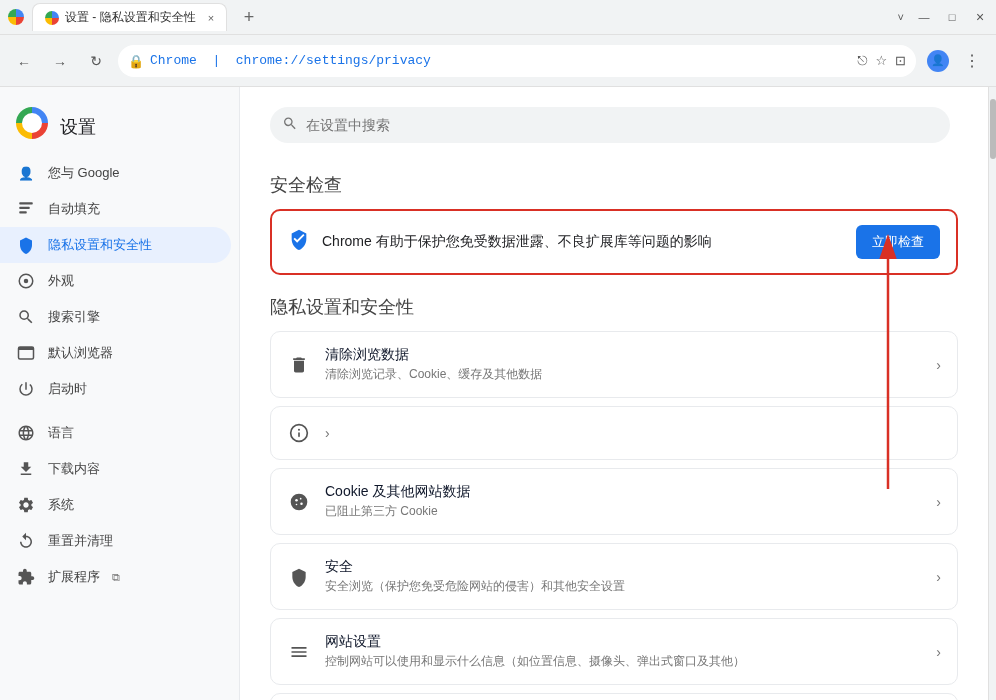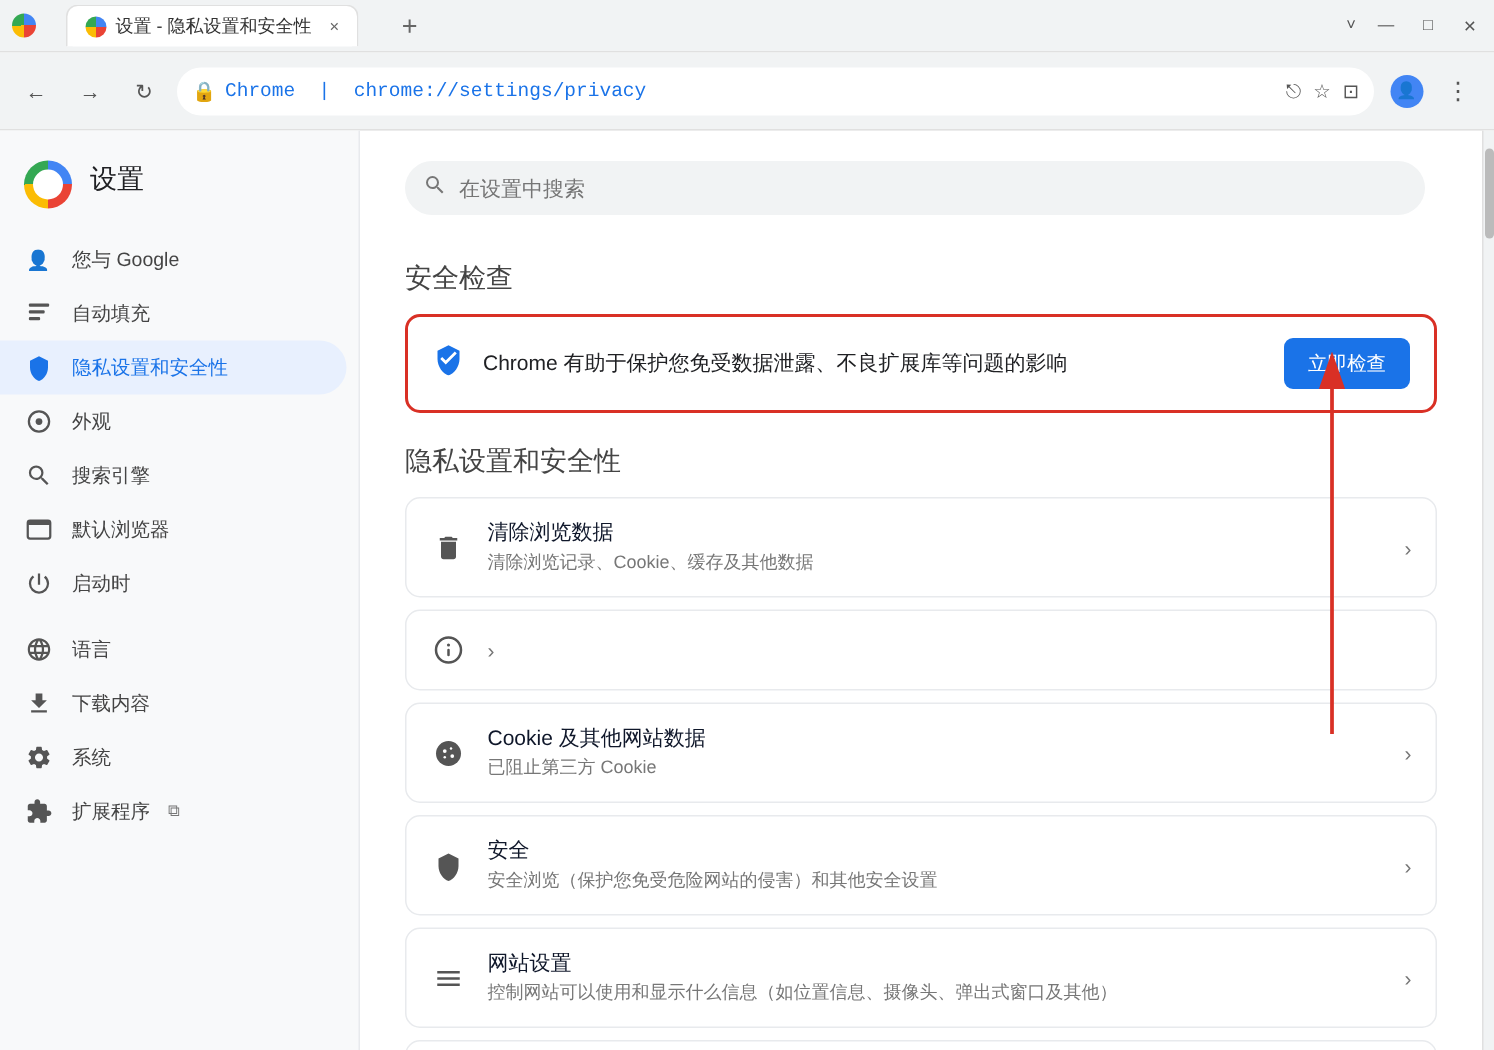--- a/index.html
+++ b/index.html
@@ -1,20 +1,20 @@
 <!DOCTYPE html>
 <html><head>
   <meta charset="utf-8">
   <style>
     * { margin: 0; padding: 0; box-sizing: border-box; }
     body { font-family: 'Microsoft YaHei', 'SimHei', Arial, sans-serif; background: #fff; width: 996px; height: 700px; overflow: hidden; font-size: 13px; }
 
     
     .titlebar { height: 35px; background: #f1f3f4; display: flex; align-items: center; justify-content: space-between; padding: 0 8px; border-bottom: 1px solid #e0e0e0; }
-    .titlebar-left { display: flex; align-items: center; gap: 20px; }
+    .titlebar-left { display: flex; align-items: center; gap: 8px; }
     .tab { display: flex; align-items: center; gap: 6px; background: #fff; border-radius: 8px 8px 0 0; padding: 6px 12px; height: 28px; font-size: 12px; color: #333; border: 1px solid #e0e0e0; border-bottom: none; }
     .tab-close { color: #666; cursor: pointer; font-size: 11px; margin-left: 6px; }
     .new-tab-btn { width: 28px; height: 28px; display: flex; align-items: center; justify-content: center; border-radius: 50%; color: #666; font-size: 18px; cursor: pointer; }
     .titlebar-right { display: flex; align-items: center; gap: 12px; }
     .win-btn { width: 16px; height: 16px; display: flex; align-items: center; justify-content: center; color: #555; font-size: 11px; cursor: pointer; }
 
     
     .addressbar { height: 52px; background: #f1f3f4; display: flex; align-items: center; padding: 0 10px; gap: 8px; border-bottom: 1px solid #e0e0e0; }
     .nav-btn { width: 28px; height: 28px; display: flex; align-items: center; justify-content: center; border-radius: 50%; color: #555; font-size: 14px; cursor: pointer; }
     .address-wrapper { flex: 1; position: relative; }
@@ -22,21 +22,21 @@
     .address-text-input { width: 100%; height: 32px; background: #fff; border: none; border-radius: 16px; padding: 0 40px 0 32px; font-size: 13px; color: #1a73e8; outline: none; font-family: Liberation Mono, monospace; }
     .address-right-icons { position: absolute; right: 10px; top: 50%; transform: translateY(-50%); display: flex; gap: 8px; color: #555; font-size: 13px; }
     .toolbar-right { display: flex; align-items: center; gap: 6px; }
     .toolbar-icon { width: 28px; height: 28px; display: flex; align-items: center; justify-content: center; border-radius: 50%; color: #555; font-size: 14px; cursor: pointer; }
 
     
     .main { display: flex; height: calc(700px - 87px); }
 
     
     .sidebar { width: 240px; background: #f8f9fa; border-right: 1px solid #e8eaed; padding: 12px 0; overflow-y: auto; flex-shrink: 0; }
-    .sidebar-header { display: flex; align-items: flex-start; gap: 12px; padding: 8px 20px 16px 16px; }
+    .sidebar-header { display: flex; align-items: flex-end; gap: 12px; padding: 8px 20px 16px 16px; }
     .sidebar-title { font-size: 18px; color: #202124; font-weight: 400; }
     .sidebar-item { display: flex; align-items: center; gap: 12px; padding: 8px 20px 8px 16px; cursor: pointer; border-radius: 0 24px 24px 0; margin-right: 8px; color: #444; font-size: 13px; }
     .sidebar-item.active { background: #e8f0fe; color: #1a73e8; }
     .sidebar-icon { width: 20px; height: 20px; display: flex; align-items: center; justify-content: center; color: #555; flex-shrink: 0; }
     .sidebar-item.active .sidebar-icon { color: #1a73e8; }
     .ext-link-icon { font-size: 11px; color: #777; }
     .sidebar-divider { height: 8px; }
 
     
     .content { flex: 1; padding: 20px 30px; overflow-y: auto; background: #fff; }
@@ -210,20 +210,28 @@
       <div class="sidebar-icon">
         <svg width="18" height="18" viewBox="0 0 24 24" fill="currentColor">
             <path d="M19.14 12.94c.04-.3.06-.61.06-.94 0-.32-.02-.64-.07-.94l2.03-1.58c.18-.14.23-.41.12-.61l-1.92-3.32c-.12-.22-.37-.29-.59-.22l-2.39.96c-.5-.38-1.03-.7-1.62-.94l-.36-2.54c-.04-.24-.24-.41-.48-.41h-3.84c-.24 0-.43.17-.47.41l-.36 2.54c-.59.24-1.13.57-1.62.94l-2.39-.96c-.22-.08-.47 0-.59.22L2.74 8.87c-.12.21-.08.47.12.61l2.03 1.58c-.05.3-.09.63-.09.94s.02.64.07.94l-2.03 1.58c-.18.14-.23.41-.12.61l1.92 3.32c.12.22.37.29.59.22l2.39-.96c.5.38 1.03.7 1.62.94l.36 2.54c.05.24.24.41.48.41h3.84c.24 0 .44-.17.47-.41l.36-2.54c.59-.24 1.13-.56 1.62-.94l2.39.96c.22.08.47 0 .59-.22l1.92-3.32c.12-.22.07-.47-.12-.61l-2.01-1.58zM12 15.6c-1.98 0-3.6-1.62-3.6-3.6s1.62-3.6 3.6-3.6 3.6 1.62 3.6 3.6-1.62 3.6-3.6 3.6z"></path>
           </svg>
       </div>
       <span>系统</span>
     </div>
     <div class="sidebar-item">
       <div class="sidebar-icon">
         <svg width="18" height="18" viewBox="0 0 24 24" fill="currentColor">
+            <path d="M12 5V1L7 6l5 5V7c3.31 0 6 2.69 6 6s-2.69 6-6 6-6-2.69-6-6H4c0 4.42 3.58 8 8 8s8-3.58 8-8-3.58-8-8-8z"></path>
+          </svg>
+      </div>
+      <span>重置并清理</span>
+    </div>
+    <div class="sidebar-item">
+      <div class="sidebar-icon">
+        <svg width="18" height="18" viewBox="0 0 24 24" fill="currentColor">
             <path d="M20.5 11H19V7c0-1.1-.9-2-2-2h-4V3.5C13 2.12 11.88 1 10.5 1S8 2.12 8 3.5V5H4c-1.1 0-1.99.9-1.99 2v3.8H3.5c1.49 0 2.7 1.21 2.7 2.7s-1.21 2.7-2.7 2.7H2V20c0 1.1.9 2 2 2h3.8v-1.5c0-1.49 1.21-2.7 2.7-2.7s2.7 1.21 2.7 2.7V22H17c1.1 0 2-.9 2-2v-4h1.5c1.38 0 2.5-1.12 2.5-2.5S21.88 11 20.5 11z"></path>
           </svg>
       </div>
       <span>扩展程序</span>
       <span class="ext-link-icon">⧉</span>
     </div>
   </div>
 
   <div class="content" style="position:relative;">
 

